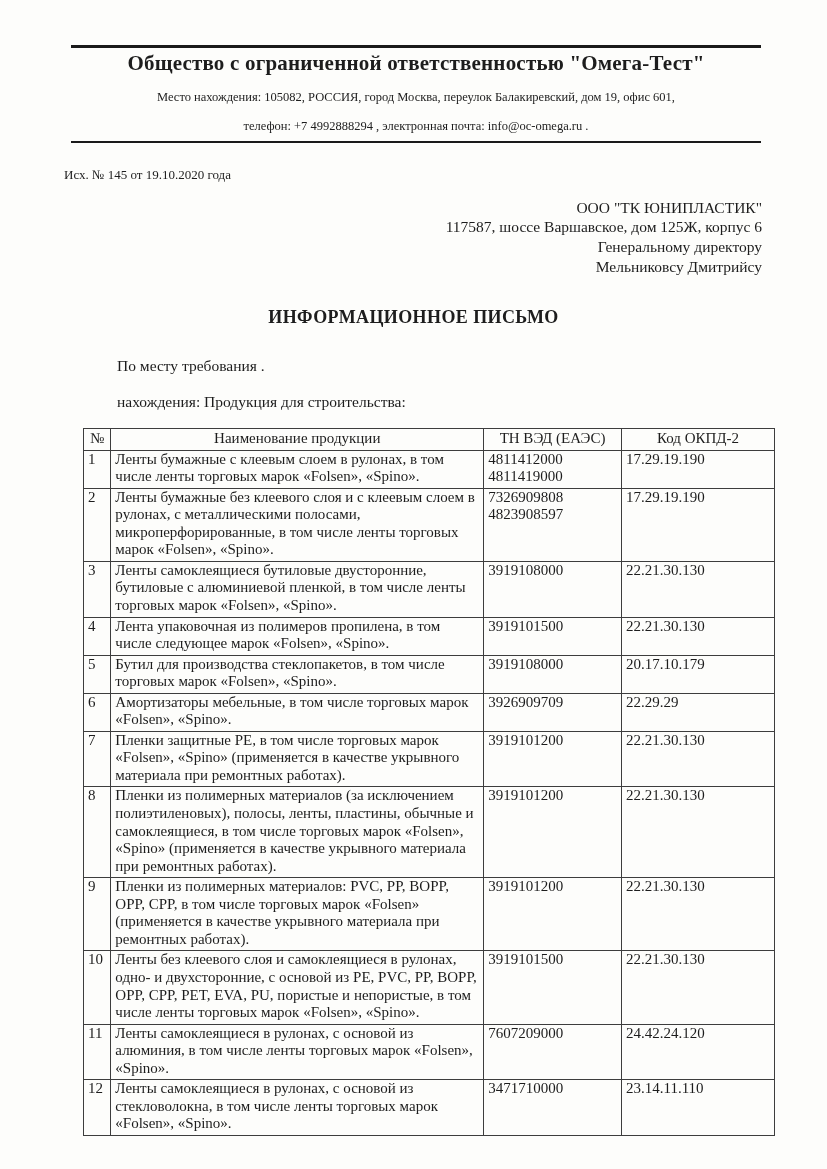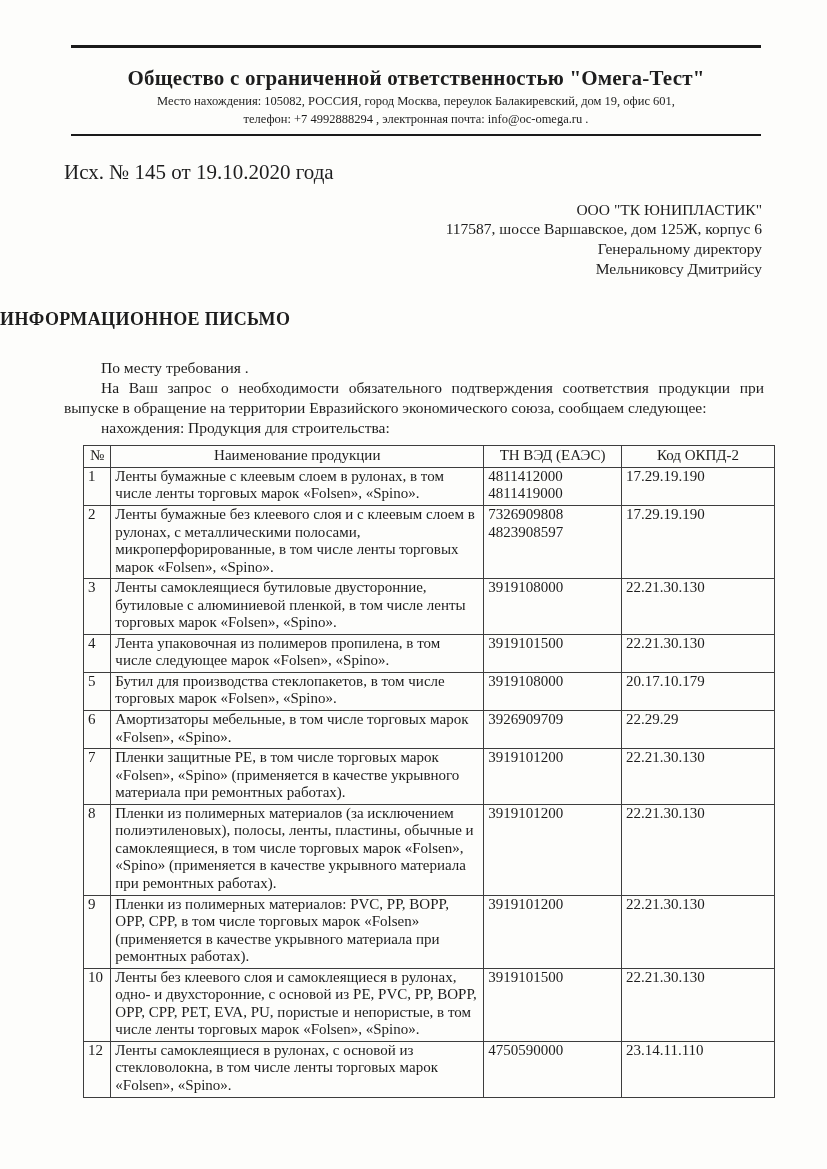--- a/index.html
+++ b/index.html
@@ -15,60 +15,60 @@
     background: #fdfdfb;
     font-family: "Liberation Serif", "DejaVu Serif", serif;
     color: #1d1d1d;
   }
   
   .letterhead {
     margin: 45px 66px 0 71px;
     border-top: 3px solid #1a1a1a;
     border-bottom: 2px solid #1a1a1a;
     text-align: center;
-    padding: 18px 0 6px;
+    padding: 3px 0 6px;
   }
   .company-name {
     font-size: 21px;
     font-weight: bold;
     letter-spacing: 0.2px;
   }
   .letterhead-address {
     font-size: 12.5px;
     line-height: 1.3;
-    margin-top: 2px;
+    margin-top: 13px;
   }
   
   .ref-line {
     margin: 24px 0 0 64px;
-    font-size: 21px;
+    font-size: 13px;
   }
   
   .recipient {
     margin: 15px 65px 0 0;
     text-align: right;
     font-size: 15.5px;
     line-height: 1.28;
   }
   
   .doc-title {
     margin-top: 30px;
-    text-align: left;
+    text-align: center;
     font-size: 18px;
     font-weight: bold;
     letter-spacing: 0.4px;
   }
   
   .body-text {
     margin: 28px 63px 0 64px;
     font-size: 15.5px;
     line-height: 1.3;
   }
   .body-text p {
-    margin: 0;
+    margin: 16px;
     text-indent: 37px;
   }
   .para-justified {
     text-align: justify;
   }
   
   .products-table {
     margin: 7px 0 0 83px;
     border-collapse: collapse;
     width: 692px;
@@ -111,21 +111,20 @@
     <div>ООО "ТК ЮНИПЛАСТИК"</div>
     <div>117587, шоссе Варшавское, дом 125Ж, корпус 6</div>
     <div>Генеральному директору</div>
     <div>Мельниковсу Дмитрийсу</div>
   </div>
 
   <div class="doc-title">ИНФОРМАЦИОННОЕ ПИСЬМО</div>
 
   <div class="body-text">
     <p>По месту требования    .</p>
-    <p class="para-justified">На Ваш запрос о необходимости обязательного подтверждения соответствия продукции при выпуске в обращение на территории Евразийского экономического союза, сообщаем следующее:</p>
     <p>нахождения: Продукция для строительства:</p>
   </div>
 
   <table class="products-table">
     <colgroup>
       <col class="col-num">
       <col class="col-name">
       <col class="col-tnved">
       <col class="col-okpd">
     </colgroup>
@@ -194,21 +193,27 @@
     <td class="cell-tnved">3919101200</td>
     <td>22.21.30.130</td>
   </tr>
         <tr>
     <td>10</td>
     <td>Ленты без клеевого слоя и  самоклеящиеся в рулонах, одно- и двухсторонние, с основой из PE, PVC, PP, BOPP, OPP, CPP, PET, EVA, PU, пористые и непористые, в том числе ленты торговых марок «Folsen», «Spino».</td>
     <td class="cell-tnved">3919101500</td>
     <td>22.21.30.130</td>
   </tr>
         <tr>
+    <td>11</td>
+    <td>Ленты самоклеящиеся в рулонах, с основой из алюминия, в том числе ленты торговых марок «Folsen», «Spino».</td>
+    <td class="cell-tnved">7607209000</td>
+    <td>24.42.24.120</td>
+  </tr>
+        <tr>
     <td>12</td>
     <td>Ленты самоклеящиеся в рулонах, с основой из стекловолокна, в том числе ленты торговых марок «Folsen», «Spino».</td>
-    <td class="cell-tnved">4750590000</td>
+    <td class="cell-tnved">3471710000</td>
     <td>23.14.11.110</td>
   </tr>
       </tbody>
   </table>
 
 </div>
 
 </body></html>

